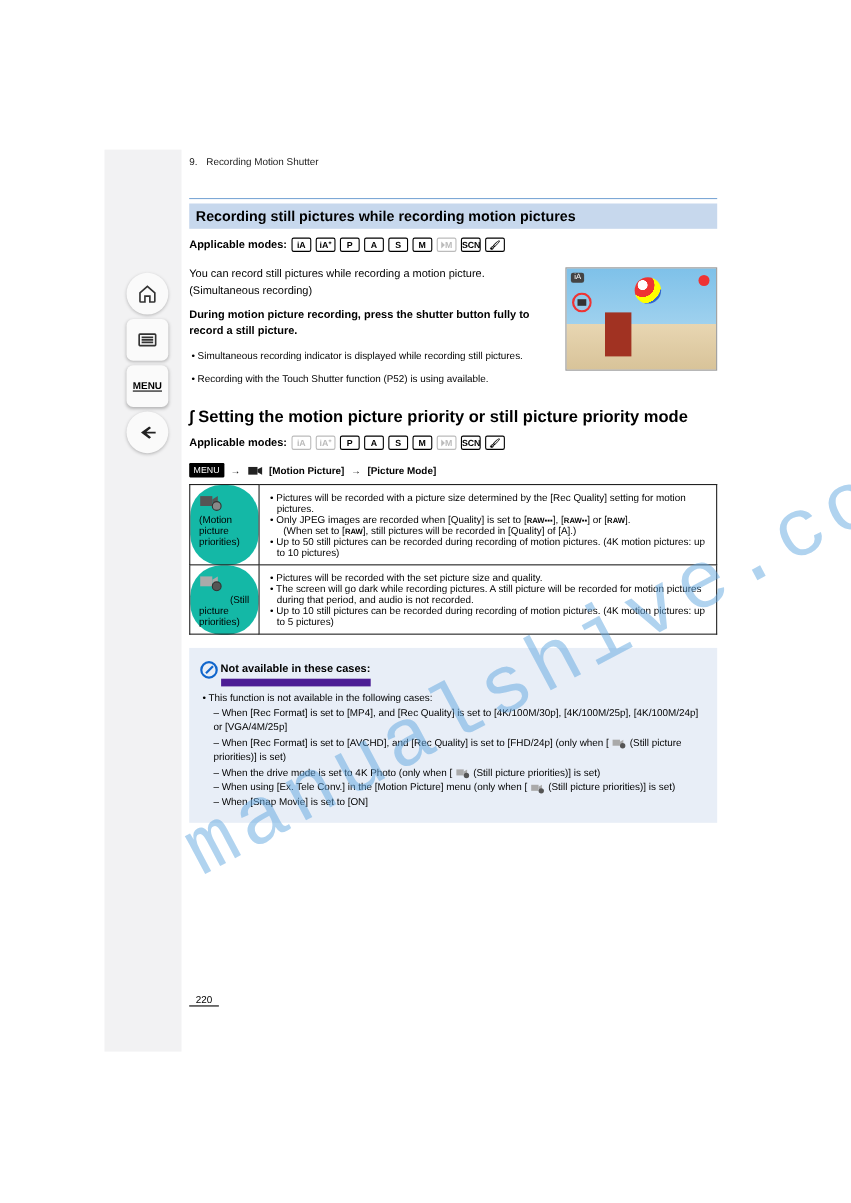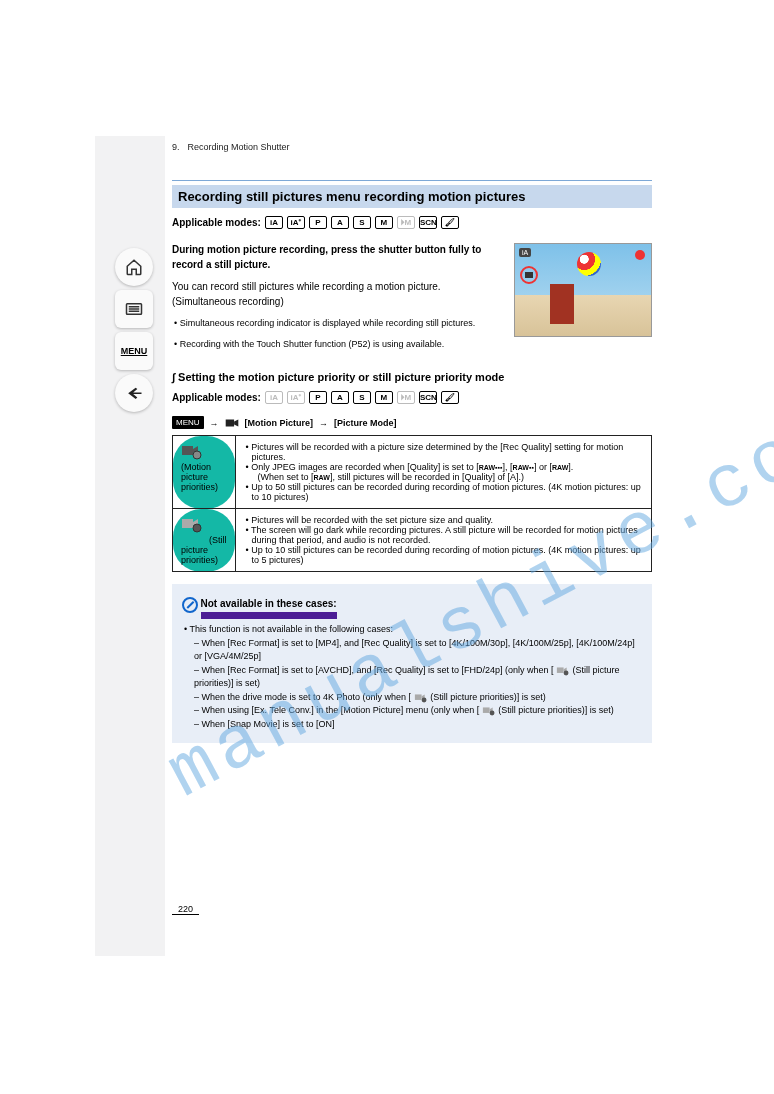--- a/index.html
+++ b/index.html
@@ -18,21 +18,21 @@
   .modes-row { display: flex; align-items: center; gap: 4px; padding: 8px 0 6px; font-size: 10px; }
   .mode-ico { display: inline-block; width: 18px; height: 13px; border: 1px solid #000; border-radius: 2px; font-size: 8px; font-weight: bold; text-align: center; line-height: 11px; }
   .mode-ico.dim { color: #bbb; border-color: #bbb; }
   .para { font-size: 10px; line-height: 1.45; margin: 8px 0; }
   .photo { position: absolute; right: 0; width: 138px; height: 94px; background: linear-gradient(180deg,#7ec1e9 0%,#9fd1ee 55%,#e8d6b2 55%,#d8c399 100%); border:1px solid #999; }
   .photo .ovl { position: absolute; }
   .photo .rec { right: 6px; top: 6px; width: 10px; height: 10px; border-radius: 50%; background: #e33; }
   .photo .badge { left: 4px; top: 4px; background: #444; color:#fff; font-size:7px; padding:1px 3px; border-radius:2px; }
   .photo .ppl { position:absolute; left:35px; bottom:12px; width:24px; height:40px; background:#a13222; }
   .photo .ball { position:absolute; left:62px; top:8px; width:24px; height:24px; border-radius:50%; background: radial-gradient(circle at 30% 30%, #fff 18%, #e33 20% 45%, #ff0 46% 70%, #36c 71%); }
-  .subsection { font-weight: bold; font-size: 11px; margin-top: 20px; }
+  .subsection { font-weight: bold; font-size: 15px; margin-top: 20px; }
   .menu-path { display: flex; align-items: center; gap: 6px; font-size: 9px; margin: 6px 0; }
   .menu-chip { background: #000; color: #fff; padding: 2px 4px; font-size: 8px; border-radius: 1px; }
   .menu-ico { width: 14px; height: 12px; display: inline-block; }
   .tbl { width: 100%; border-collapse: collapse; margin-top: 4px; }
   .tbl td { border: 1px solid #222; font-size: 9px; vertical-align: top; padding: 6px 8px; }
   .tbl td.lbl { background: #14b8a6; width: 60px; font-weight: bold; border-radius: 28px; }
   .notebox { background: #e8eef7; padding: 12px 10px; font-size: 9px; line-height: 1.5; margin-top: 12px; }
   .notebox .nohdr { font-size: 10px; border-bottom: 7px solid #4c1d95; padding-bottom: 1px; display: inline-block; margin-bottom: 4px; }
   .blue-ico { display:inline-block; width:16px; height:16px; border-radius:50%; border:2px solid #1166cc; color:#1166cc; font-size:10px; line-height:12px; text-align:center; vertical-align:middle; position:relative; }
   .blue-ico::after { content:""; position:absolute; left:14%; top:45%; width:72%; height:2px; background:#1166cc; transform:rotate(-45deg); }
@@ -70,21 +70,21 @@
       </svg>
 </div>
 
 <div class="main">
   <div class="top-meta">
     <span>9.</span>
     <span style="flex:1;padding-left:8px;">Recording Motion Shutter</span>
   </div>
   <div class="top-rule"></div>
 
-  <div class="section-title">Recording still pictures menu recording motion pictures</div>
+  <div class="section-title">Recording still pictures while recording motion pictures</div>
 
   <div class="modes-row">
     <b>Applicable modes:</b>
     <span class="mode-ico">iA</span>
     <span class="mode-ico">iA⁺</span>
     <span class="mode-ico">P</span>
     <span class="mode-ico">A</span>
     <span class="mode-ico">S</span>
     <span class="mode-ico">M</span>
     <span class="mode-ico dim">⏵M</span>
@@ -96,22 +96,22 @@
     <div class="photo">
       <div class="ovl badge">iA</div>
       <div class="ovl rec"></div>
       <div class="ppl"></div>
       <div class="ball"></div>
       <svg style="position:absolute;left:5px;top:22px;" width="18" height="18">
             <circle cx="9" cy="9" r="8" fill="none" stroke="#e33" stroke-width="2"></circle>
             <rect x="5" y="6" width="8" height="6" fill="#333"></rect>
           </svg>
     </div>
+    <div class="para" style="width:320px;">You can record still pictures while recording a motion picture. (Simultaneous recording)</div>
     <div class="para" style="width:320px;font-weight:bold;">During motion picture recording, press the shutter button fully to record a still picture.</div>
-    <div class="para" style="width:320px;">You can record still pictures while recording a motion picture. (Simultaneous recording)</div>
     <div class="para bullet" style="width:320px;font-size:9px;">• <span>Simultaneous recording indicator is displayed while recording still pictures.</span></div>
     <div class="para bullet" style="width:320px;font-size:9px;">• <span>Recording with the Touch Shutter function (P52) is using available.</span></div>
   </div>
 
   <div class="subsection">∫ <span>Setting the motion picture priority or still picture priority mode</span></div>
 
   <div class="modes-row">
     <b>Applicable modes:</b>
     <span class="mode-ico dim">iA</span>
     <span class="mode-ico dim">iA⁺</span>

